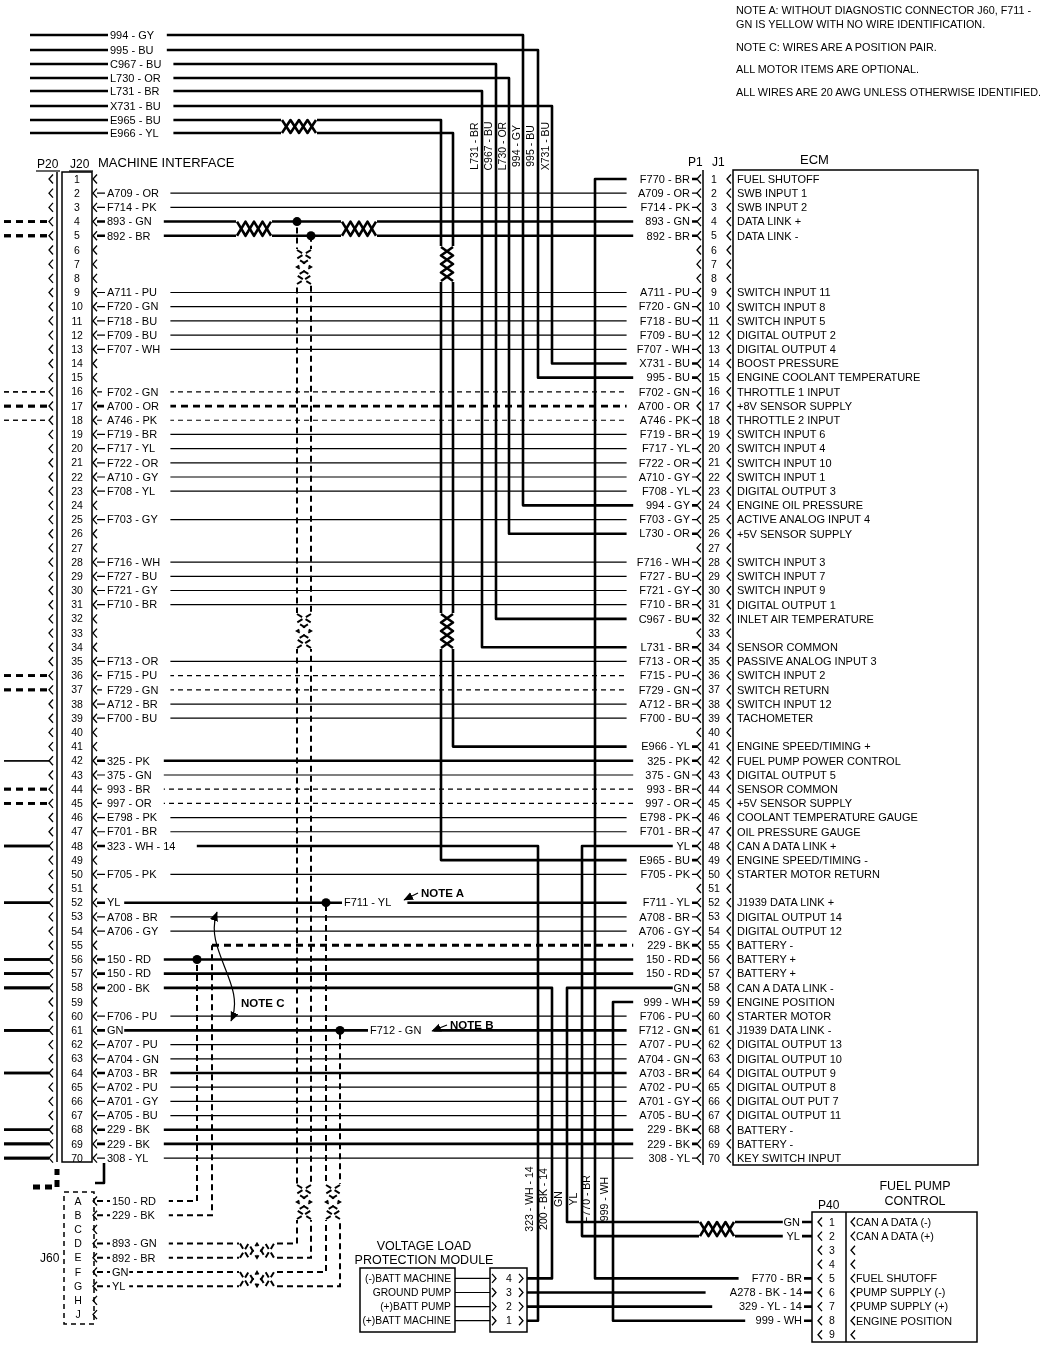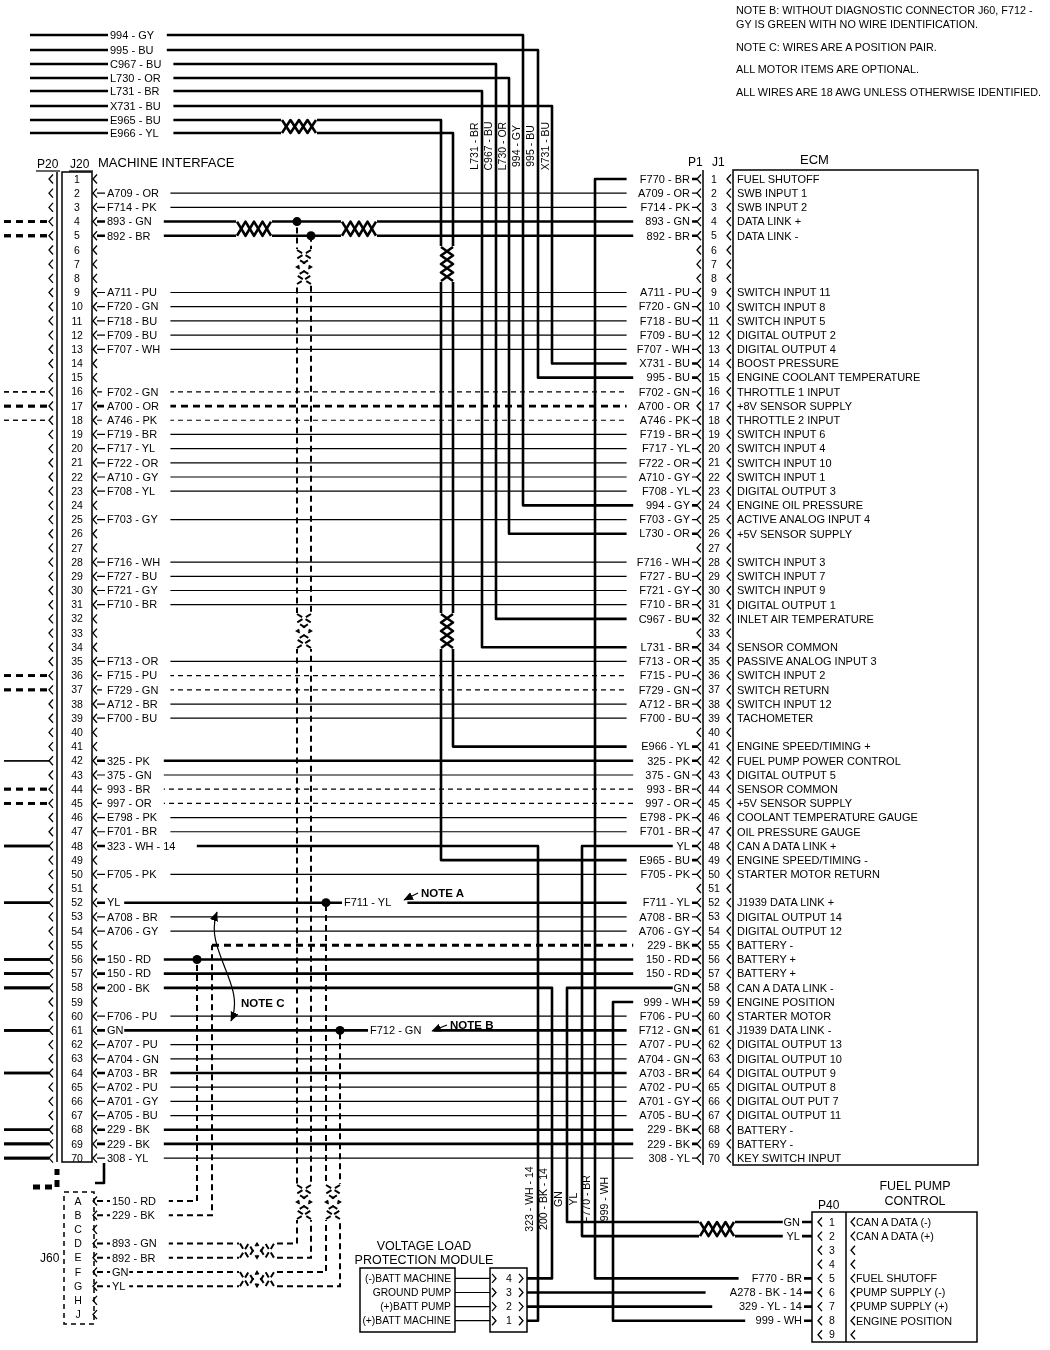--- a/index.html
+++ b/index.html
@@ -1050,18 +1050,18 @@
       <text x="421" y="897" font-size="11.5" text-anchor="start" font-weight="bold">NOTE A</text>
       <path d="M418,893 L404,900" class="arrow" marker-end="url(#ah)"></path>
       <text x="450" y="1029" font-size="11.5" text-anchor="start" font-weight="bold">NOTE B</text>
       <path d="M447,1025 L432,1031" class="arrow" marker-end="url(#ah)"></path>
       <text x="241" y="1007" font-size="11.5" text-anchor="start" font-weight="bold">NOTE C</text>
       <path d="M217,912 C203,950 247,985 231,1021" class="arrow" marker-start="url(#ah)" marker-end="url(#ah)"></path>
       <path d="M33,1187 H57 V1169" class="d5"></path>
       <path d="M104,1163 V1183 H95" class="wb"></path>
     </svg>
   <div id="notes">
-      <p>NOTE B: WITHOUT DIAGNOSTIC CONNECTOR J60, F712 - GY IS GREEN WITH NO WIRE IDENTIFICATION.</p>
+      <p>NOTE A: WITHOUT DIAGNOSTIC CONNECTOR J60, F711 - GN IS YELLOW WITH NO WIRE IDENTIFICATION.</p>
       <p>NOTE C: WIRES ARE A POSITION PAIR.</p>
       <p>ALL MOTOR ITEMS ARE OPTIONAL.</p>
-      <p>ALL WIRES ARE 18 AWG UNLESS OTHERWISE IDENTIFIED.</p>
+      <p>ALL WIRES ARE 20 AWG UNLESS OTHERWISE IDENTIFIED.</p>
     </div>
 </div>
 
 </body></html>

